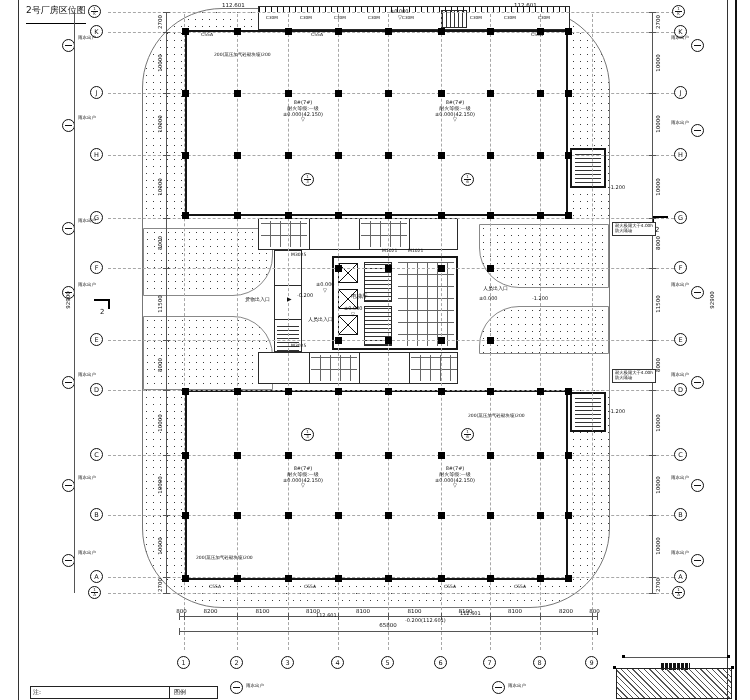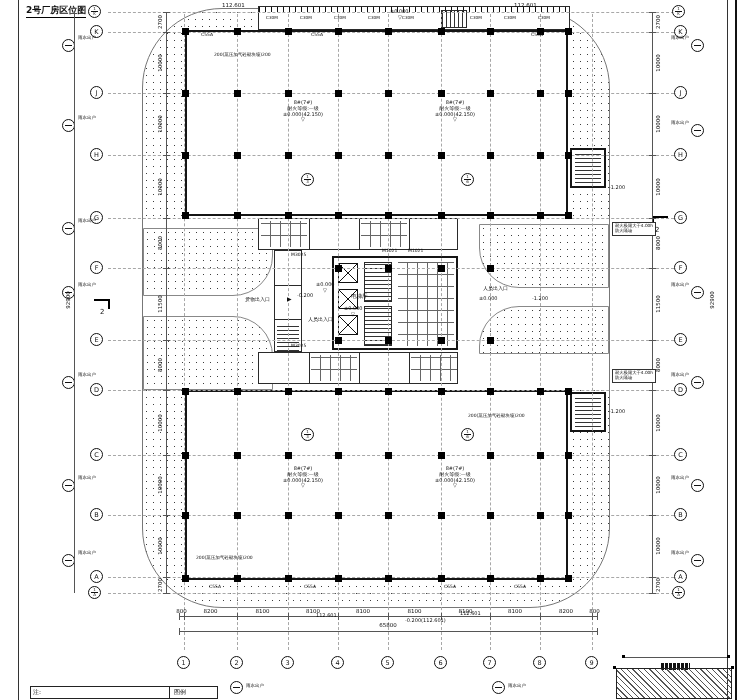--- a/index.html
+++ b/index.html
@@ -29,21 +29,21 @@
   .stair{background:repeating-linear-gradient(0deg,#333 0 1px,transparent 1px 4px);}
   .stairv{background:repeating-linear-gradient(90deg,#333 0 1px,transparent 1px 4px);}
   .elev{border:1px solid #111;box-sizing:border-box;background:
     linear-gradient(45deg,transparent calc(50% - 0.5px),#111 calc(50% - 0.5px) calc(50% + 0.5px),transparent calc(50% + 0.5px)),
     linear-gradient(-45deg,transparent calc(50% - 0.5px),#111 calc(50% - 0.5px) calc(50% + 0.5px),transparent calc(50% + 0.5px));}
   .stalls{background:repeating-linear-gradient(90deg,transparent 0 9px,#666 9px 10px),
                      repeating-linear-gradient(0deg,transparent 0 11px,#666 11px 12px);}
   .hatch45{background:repeating-linear-gradient(45deg,transparent 0 3px,#555 3px 4px);}
   .winstrip{background:repeating-linear-gradient(90deg,#111 0 1px,transparent 1px 6px);}
   .note-box{border:0.5px solid #333;padding:1px 2px;background:#fff;}
-  .doc-title{font-size:9px;font-weight:bold;border-bottom:1px solid #000;padding-bottom:0;}
+  .doc-title{font-size:9px;font-weight:normal;border-bottom:1px solid #000;padding-bottom:6px;}
   .sectline{background:#000;}
 </style>
 </head>
 <body>
 
 <div id="sheet">
 
   <div class="abs" style="left:18px;top:0;width:0;height:700px;border-left:1px solid #333;"></div>
   <div class="abs" style="left:727px;top:0;width:0;height:700px;border-left:1px solid #333;"></div>
   <div class="abs" style="left:735px;top:0;width:0;height:700px;border-left:2px solid #111;"></div>

